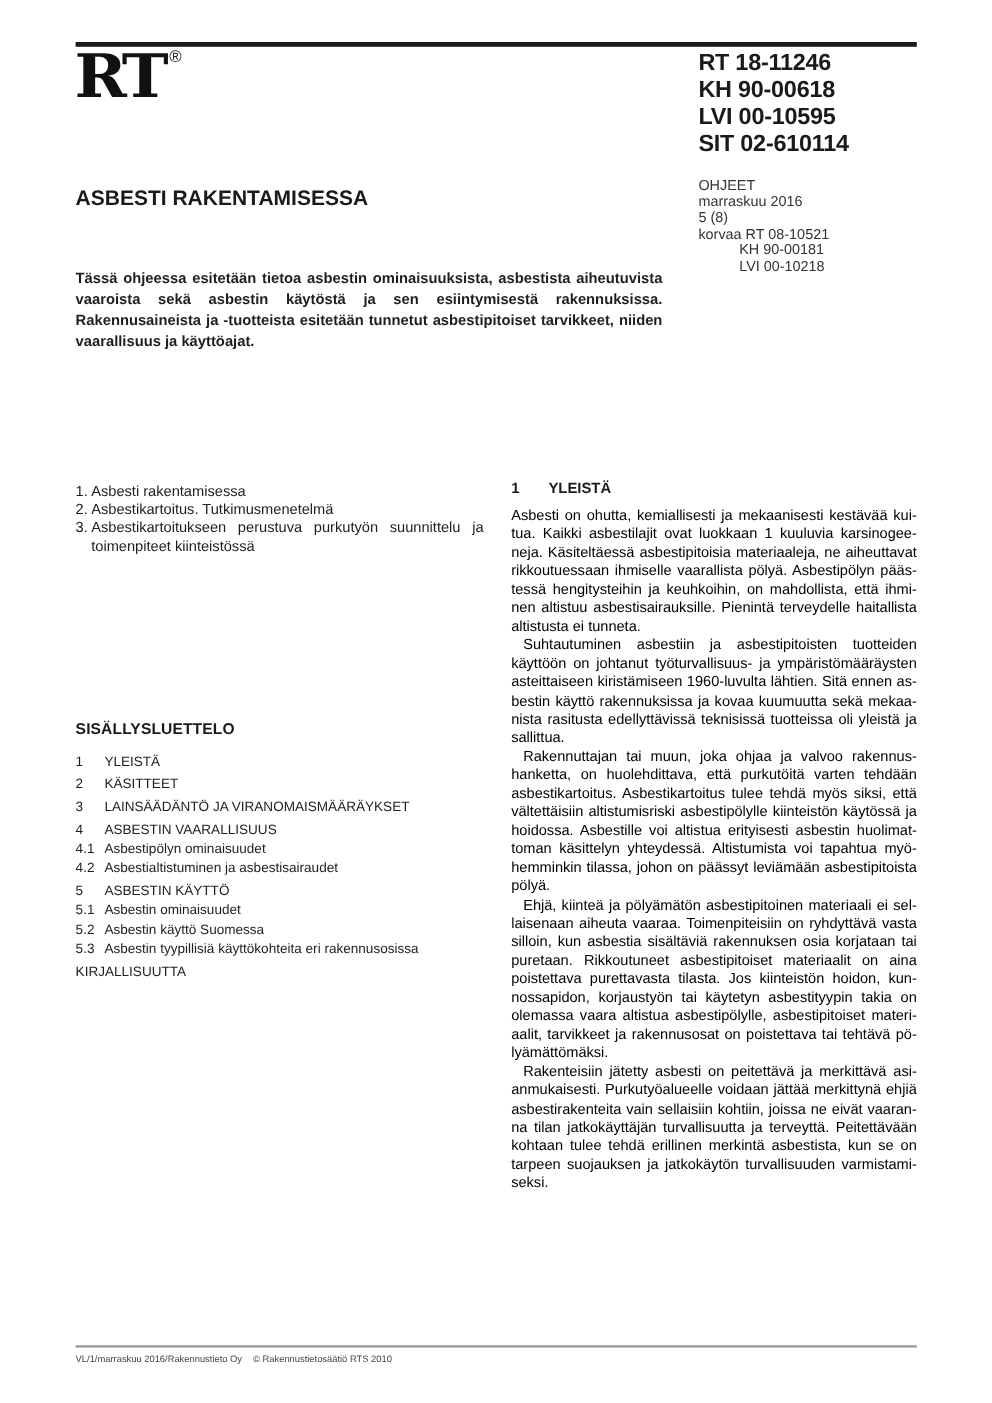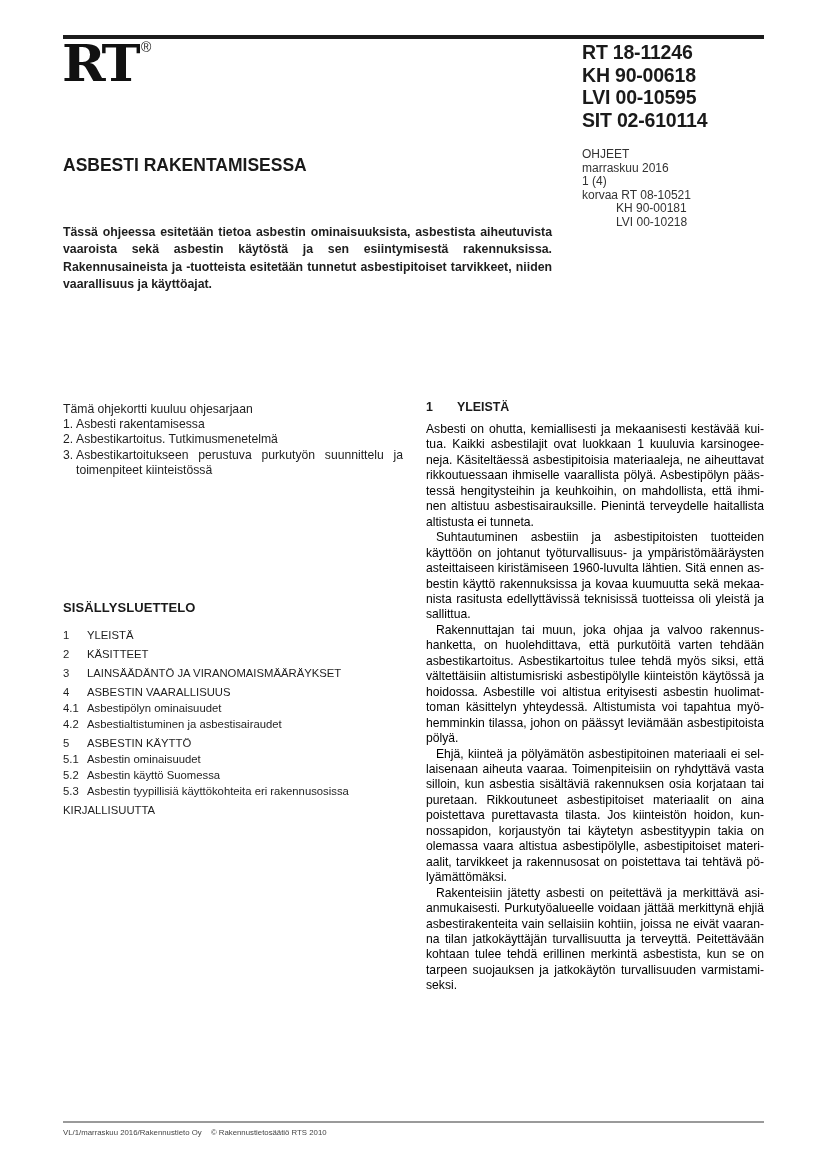--- a/index.html
+++ b/index.html
@@ -55,32 +55,31 @@
 <div class="codes">
   <div class="code">RT 18-11246</div>
   <div class="code">KH 90-00618</div>
   <div class="code">LVI 00-10595</div>
   <div class="code">SIT 02-610114</div>
 </div>
 
 <div class="meta">
   <div>OHJEET</div>
   <div>marraskuu 2016</div>
-  <div>1 (4)</div>
+  <div>5 (8)</div>
   <div>korvaa RT 08-10521</div>
   <div class="indent">KH 90-00181</div>
   <div class="indent">LVI 00-10218</div>
 </div>
 
 <h1 class="doc-title">ASBESTI RAKENTAMISESSA</h1>
 
 <p class="lead">Tässä ohjeessa esitetään tietoa asbestin ominaisuuksista, asbestista aiheutuvista vaaroista sekä asbestin käytöstä ja sen esiintymisestä rakennuksissa. Rakennusaineista ja -tuotteista esitetään tunnetut asbestipitoiset tarvikkeet, niiden vaarallisuus ja käyttöajat.</p>
 
 <div class="series">
-  <div>Tämä ohjekortti kuuluu ohjesarjaan</div>
   <div class="item">
     <span class="num">1.</span>
     <span class="txt">Asbesti rakentamisessa</span>
   </div>
   <div class="item">
     <span class="num">2.</span>
     <span class="txt">Asbestikartoitus. Tutkimusmenetelmä</span>
   </div>
   <div class="item">
     <span class="num">3.</span>

